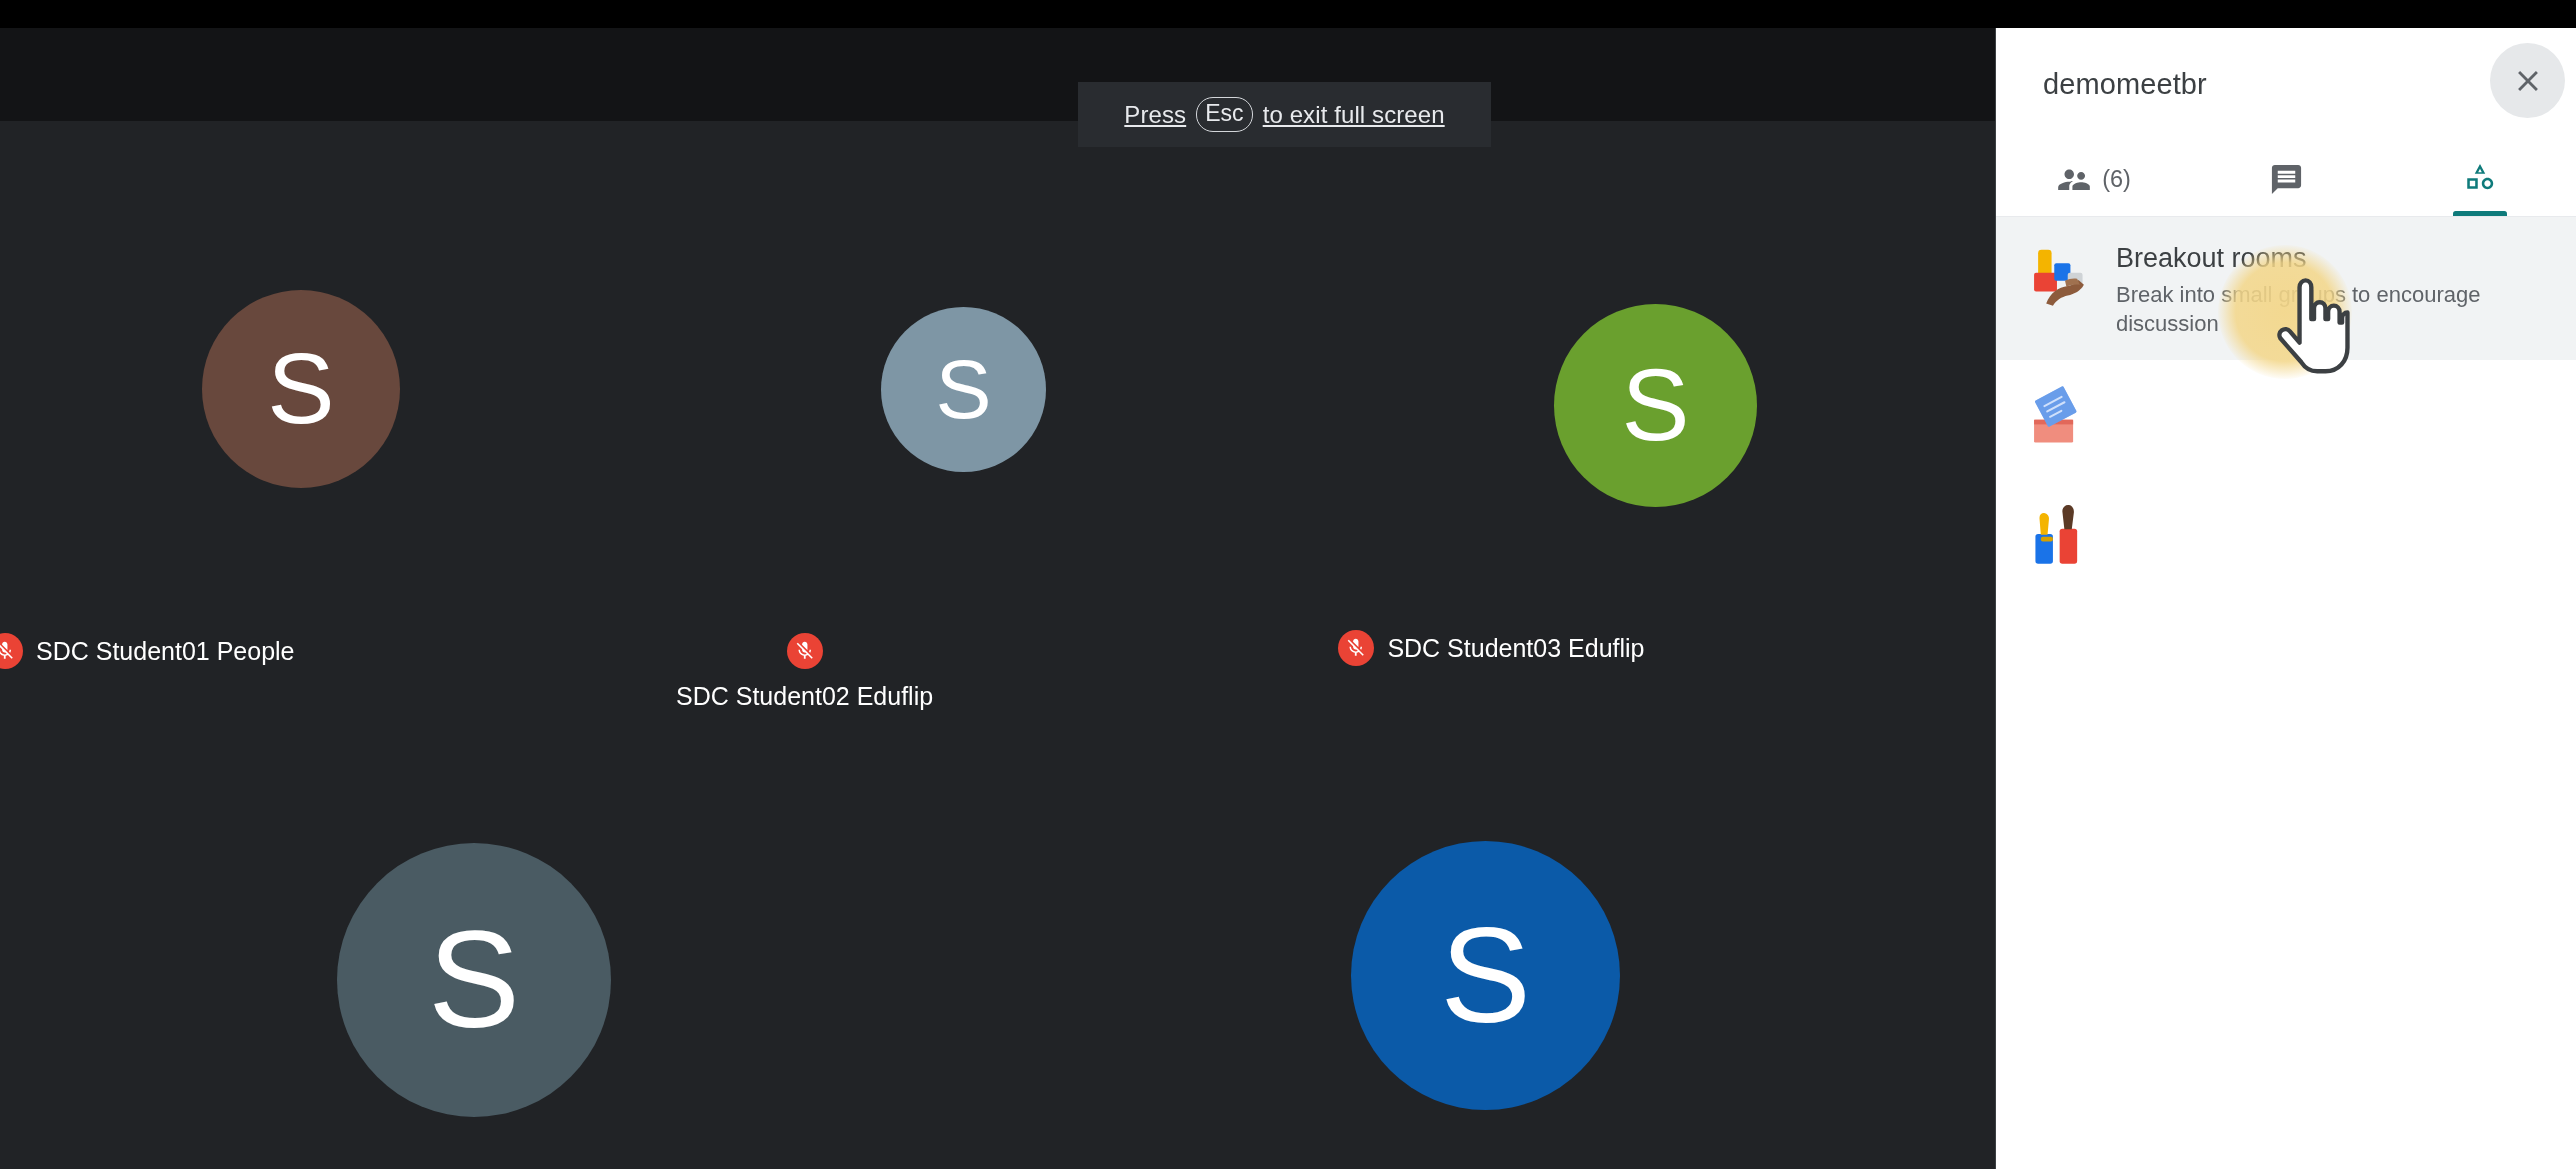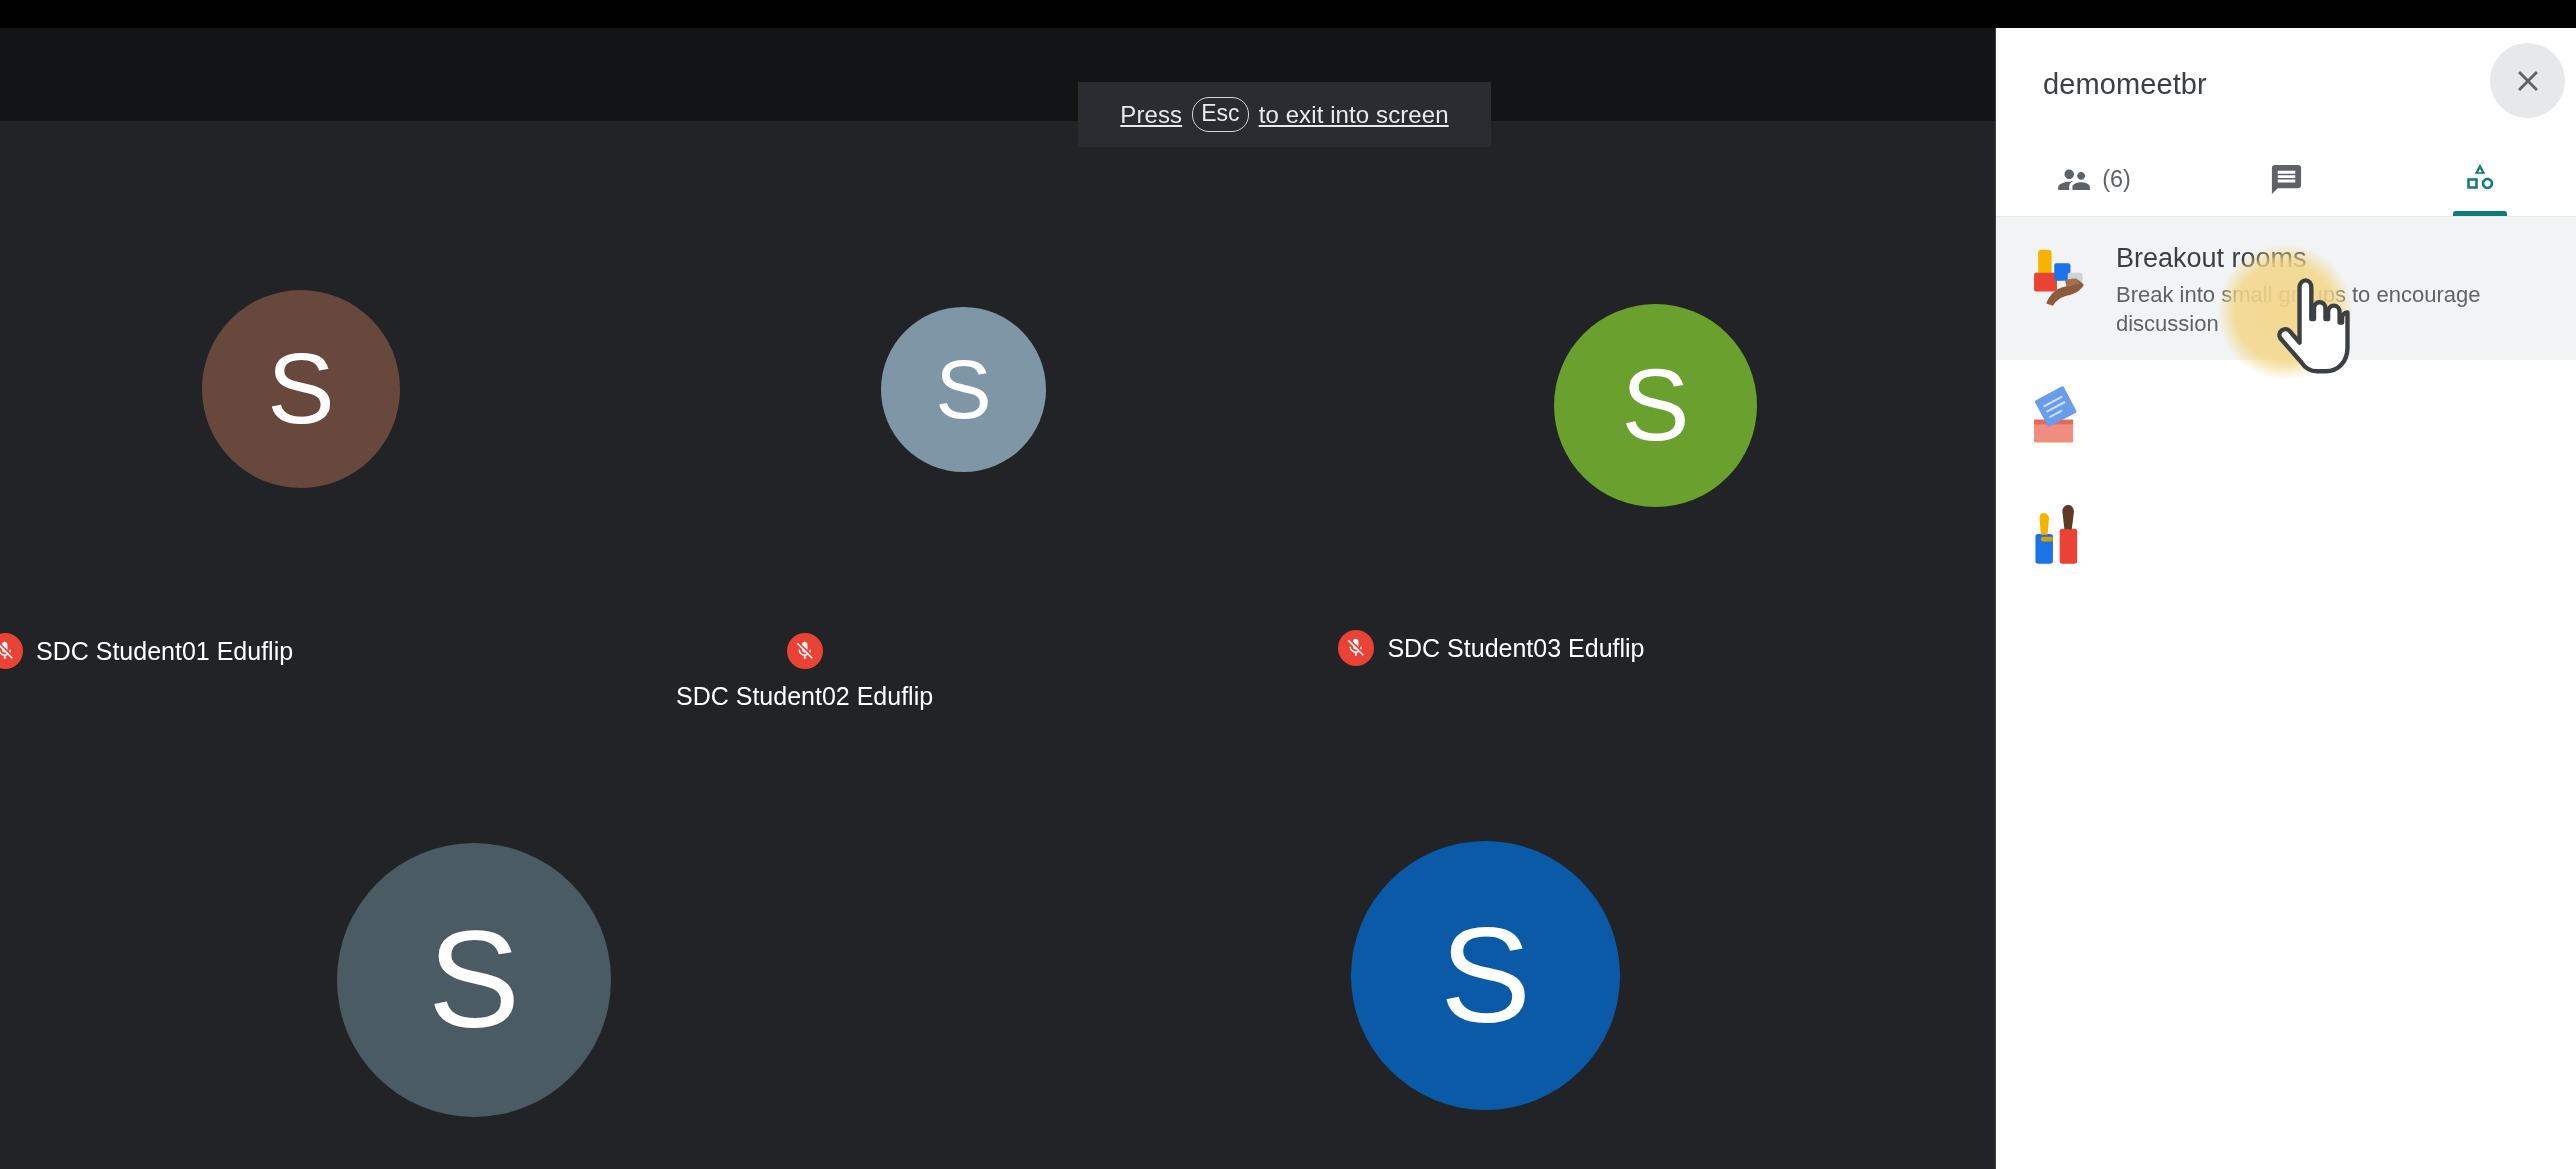--- a/index.html
+++ b/index.html
@@ -83,21 +83,21 @@
       <div class="avatar" style="width:198px;height:198px;background:#68483d;font-size:101px;">
         <span>S</span>
       </div>
     </div>
     <div class="namerow" style="left:-13.4px;top:605px;">
       <div class="mic-off">
         <svg viewBox="0 0 24 24" fill="#fff" aria-hidden="true">
           <path d="M19 11h-1.7c0 .74-.16 1.43-.43 2.05l1.23 1.23c.56-.98.9-2.09.9-3.28zM14.98 11.17c0-.06.02-.11.02-.17V5c0-1.66-1.34-3-3-3S9 3.34 9 5v.18l5.98 5.99zM4.27 3L3 4.27l6.01 6.01V11c0 1.66 1.33 3 2.99 3 .22 0 .44-.03.65-.08l1.66 1.66c-.71.33-1.5.52-2.31.52-2.76 0-5.3-2.1-5.3-5.1H5c0 3.41 2.72 6.23 6 6.72V21h2v-3.28c.91-.13 1.77-.45 2.54-.9L19.73 21 21 19.73 4.27 3z"></path>
         </svg>
       </div>
-      <div class="pname">SDC Student01 Eduflip</div>
+      <div class="pname">SDC Student01 People</div>
     </div>
 
     <div class="tile" style="left:881px;top:279px;">
       <div class="avatar" style="width:165px;height:165px;background:#7e96a5;font-size:84px;">
         <span>S</span>
       </div>
     </div>
     <div class="namerow" style="left:676px;top:605px;flex-direction:column;">
       <div class="mic-off">
         <svg viewBox="0 0 24 24" fill="#fff" aria-hidden="true">
@@ -129,21 +129,21 @@
 
     <div class="tile" style="left:1351px;top:813px;">
       <div class="avatar" style="width:269px;height:269px;background:#0b5aa8;font-size:136px;">
         <span>S</span>
       </div>
     </div>
 
     <div class="esc-toast">
       <span class="t">Press</span>
       <span class="esc-key">Esc</span>
-      <span class="t">to exit into screen</span>
+      <span class="t">to exit full screen</span>
     </div>
   </div>
 
   <div class="panel">
 
     <div class="panel-title">demomeetbr</div>
 
     <div class="panel-close">
       <svg viewBox="0 0 24 24" aria-hidden="true">
         <path d="M19 6.41 17.59 5 12 10.59 6.41 5 5 6.41 10.59 12 5 17.59 6.41 19 12 13.41 17.59 19 19 17.59 13.41 12z" fill="#5f6368"></path>

